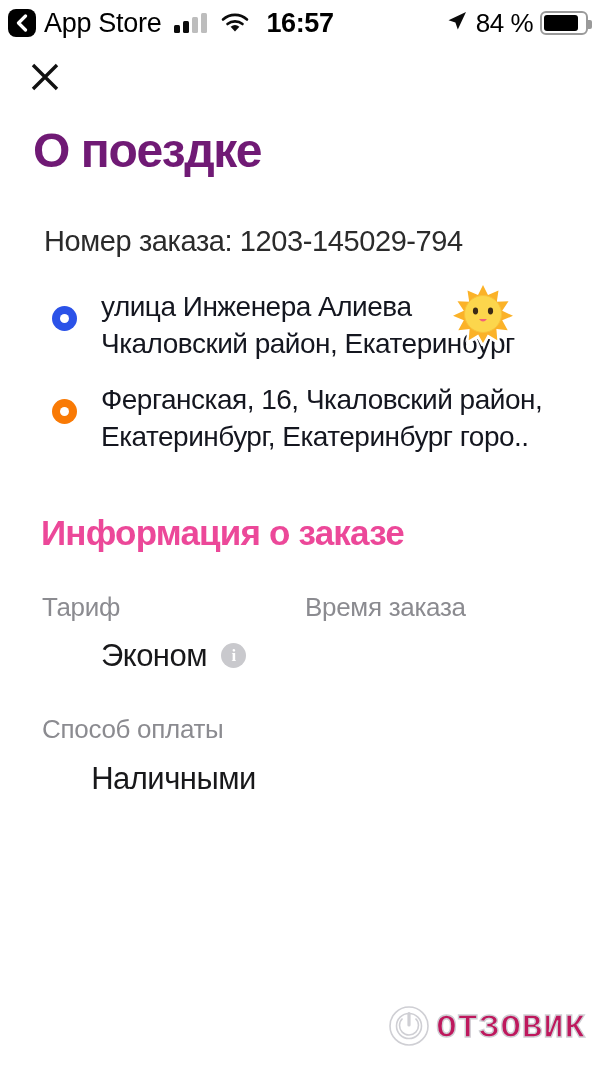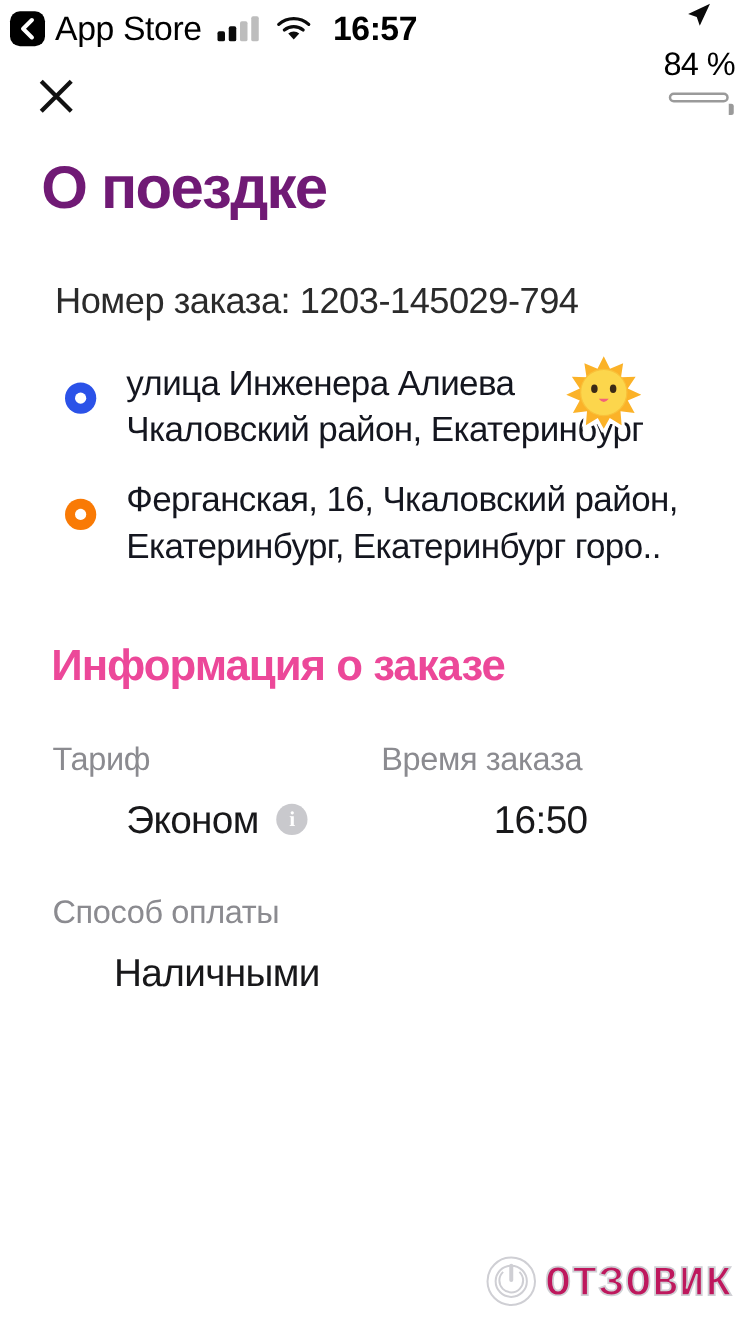--- a/index.html
+++ b/index.html
@@ -35,21 +35,21 @@
   .sb-signal i:nth-child(3){ height:16px; }
   .sb-signal i:nth-child(4){ height:20px; }
   .sb-wifi { margin-left:14px; display:flex; align-items:center; }
 
   .sb-time {
     position:absolute; left:0; right:0; text-align:center;
     font-size:27px; font-weight:600; color:#000; letter-spacing:-0.4px;
   }
   .sb-right {
     position:absolute; right:12px; top:0; height:46px;
-    display:flex; align-items:center; gap:7px;flex-direction:column;
+    display:flex; align-items:center; gap:7px;
   }
   .sb-batt-text { font-size:26px; color:#000; letter-spacing:-0.5px; }
   .batt {
     width:48px; height:24px; border:2px solid #9a9a9a; border-radius:6px;
     position:relative; display:flex; align-items:center; padding:2px;
   }
   .batt-fill { height:100%; background:#000; border-radius:3px; }
   .batt-cap {
     position:absolute; right:-6px; top:7px; width:4px; height:9px;
     background:#9a9a9a; border-radius:0 2px 2px 0;
@@ -230,21 +230,20 @@
     <div class="info-row">
       <div class="info-cell">
         <div class="info-label">Тариф</div>
         <div class="info-value">
           <span>Эконом</span>
           <span class="info-icon">i</span>
         </div>
       </div>
       <div class="info-cell right">
         <div class="info-label">Время заказа</div>
-        <div class="info-value">16:50</div>
       </div>
     </div>
 
     <div class="info-row">
       <div class="info-cell">
         <div class="info-label">Способ оплаты</div>
         <div class="info-value">Наличными</div>
       </div>
     </div>
 

